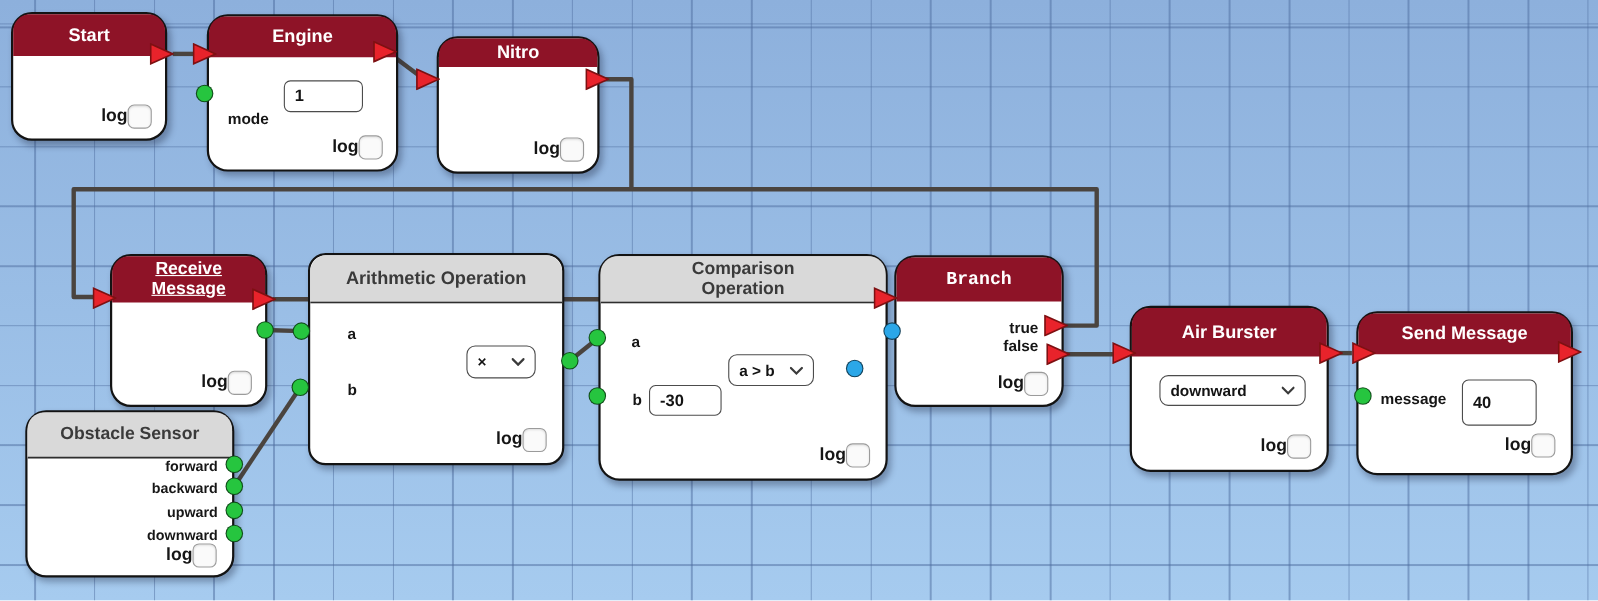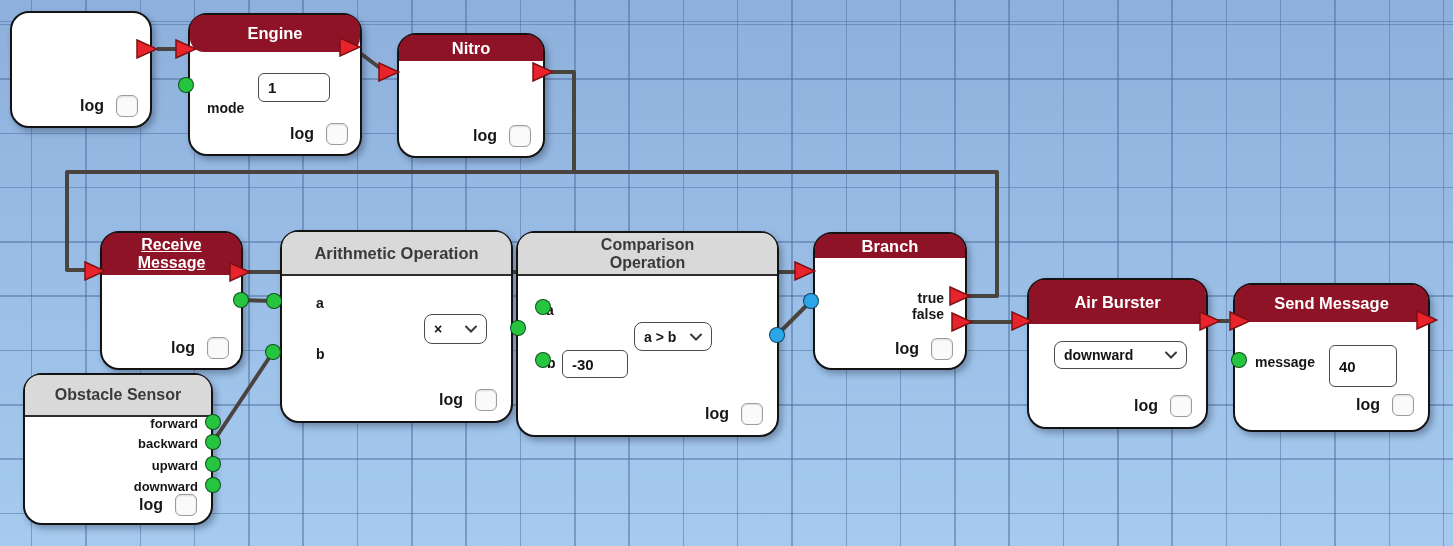--- a/index.html
+++ b/index.html
@@ -21,21 +21,21 @@
   }
   .hdr {
     display:flex; align-items:center; justify-content:center;
     border-radius:15px 15px 0 0; background:#8e1327; color:#fff;
     font-weight:700; font-size:16.5px; line-height:1.12; text-align:center;
   }
   .hdr span { white-space:pre-line; }
   .fn .hdr { background:#d9d9d9; color:#3a3a3a; border-bottom:2px solid #2e2e2e; }
   .plabel { position:absolute; font-weight:700; font-size:14px; color:#161616; white-space:nowrap; }
   .plabel.sm { font-size:13px; }
-  .log-row { position:absolute; display:flex; align-items:center; gap:12px;margin-top:28px; }
+  .log-row { position:absolute; display:flex; align-items:center; gap:0;margin-top:28px; }
   .log-label { font-weight:700; font-size:16px; color:#161616; }
   .checkbox {
     width:20px; height:20px; background:#fafafa; border:1.5px solid #9b9b9b;
     border-radius:6px; box-shadow:inset 0 1px 2px rgba(0,0,0,.12);
   }
   .field {
     position:absolute; box-sizing:border-box; background:#fff; color:#131313;
     border:1.5px solid #4c4c4c; border-radius:6px;
     font-family:inherit; font-weight:700; font-size:15px; padding:0 4px 0 9px; outline:none;
   }
@@ -66,28 +66,31 @@
     <path d="M248,272 L798,272"></path>
     <path d="M241,300 L274,301"></path>
     <path d="M213,442 L273,352"></path>
     <path d="M518,328 L543,308"></path>
     <path d="M777,335 L811,301"></path>
     <path d="M968,322 L1014,322"></path>
     <path d="M1208,321 L1229,321"></path>
   </svg>
 
   <div class="node" style="left:10px; top:11px; width:142px; height:117px;">
+    <div class="hdr" style="height:38px;">
+        <span>Start</span>
+      </div>
     <div class="log-row" style="right:12px; bottom:9px;">
       <span class="log-label">log</span>
       <span class="checkbox"></span>
     </div>
   </div>
 
   <div class="node" style="left:188px; top:13px; width:174px; height:143px;">
-    <div class="hdr" style="height:37px;border-radius:14px;">
+    <div class="hdr" style="height:37px;">
         <span>Engine</span>
       </div>
     <span class="plabel" style="left:17px; top:64px;margin-top:21px;">mode</span>
     <input class="field" style="left: 68px; top: 58px; width: 72px; height: 29px;" value="1">
     <div class="log-row" style="right:12px; bottom:9px;">
       <span class="log-label">log</span>
       <span class="checkbox"></span>
     </div>
   </div>
 
@@ -105,60 +108,60 @@
     <div class="hdr" style="height:42px; font-size:16px;text-decoration:underline;">
         <span>Receive
 Message</span>
       </div>
     <div class="log-row" style="right:12px; bottom:9px;">
       <span class="log-label">log</span>
       <span class="checkbox"></span>
     </div>
   </div>
 
-  <div class="node fn" style="left:280px; top:230px; width:233px; height:193px;">
+  <div class="node fn" style="left:280px; top:230px; width:233px; height:193px;border-radius:16px;">
     <div class="hdr" style="height:42px;">
         <span>Arithmetic Operation</span>
       </div>
     <span class="plabel" style="left:34px; top:63px;">a</span>
     <span class="plabel" style="left:34px; top:114px;">b</span>
     <div class="select" style="left:142px; top:82px; width:63px; height:30px;">
       <span>×</span>
       <svg width="12" height="8" viewBox="0 0 12 8">
           <polyline points="1,1.5 6,6.5 11,1.5" stroke="#3a3a3a" stroke-width="2" fill="none" stroke-linecap="round"></polyline>
         </svg>
     </div>
     <div class="log-row" style="right:14px; bottom:10px;">
       <span class="log-label">log</span>
       <span class="checkbox"></span>
     </div>
   </div>
 
-  <div class="node fn" style="left:516px; top:231px; width:263px; height:206px;">
+  <div class="node fn" style="left:544px; top:231px; width:263px; height:206px;">
     <div class="hdr" style="height:41px; font-size:16px;">
         <span>Comparison
 Operation</span>
       </div>
     <span class="plabel" style="left:28px; top:69px;">a</span>
     <div class="select" style="left:116px; top:89px; width:78px; height:29px;">
       <span>a &gt; b</span>
       <svg width="12" height="8" viewBox="0 0 12 8">
           <polyline points="1,1.5 6,6.5 11,1.5" stroke="#3a3a3a" stroke-width="2" fill="none" stroke-linecap="round"></polyline>
         </svg>
     </div>
     <span class="plabel" style="left:29px; top:122px;">b</span>
     <input class="field" style="left: 44px; top: 117px; width: 66px; height: 28px;" value="-30">
     <div class="log-row" style="right:14px; bottom:10px;">
       <span class="log-label">log</span>
       <span class="checkbox"></span>
     </div>
   </div>
 
   <div class="node" style="left:813px; top:232px; width:154px; height:138px;">
-    <div class="hdr" style="height:24px;">
+    <div class="hdr" style="height:40px;font-family:Liberation Mono, monospace;">
         <span>Branch</span>
       </div>
     <span class="plabel" style="right:21px; top:56px;">true</span>
     <span class="plabel" style="right:21px; top:72px;">false</span>
     <div class="log-row" style="right:12px; bottom:8px;">
       <span class="log-label">log</span>
       <span class="checkbox"></span>
     </div>
   </div>
 

